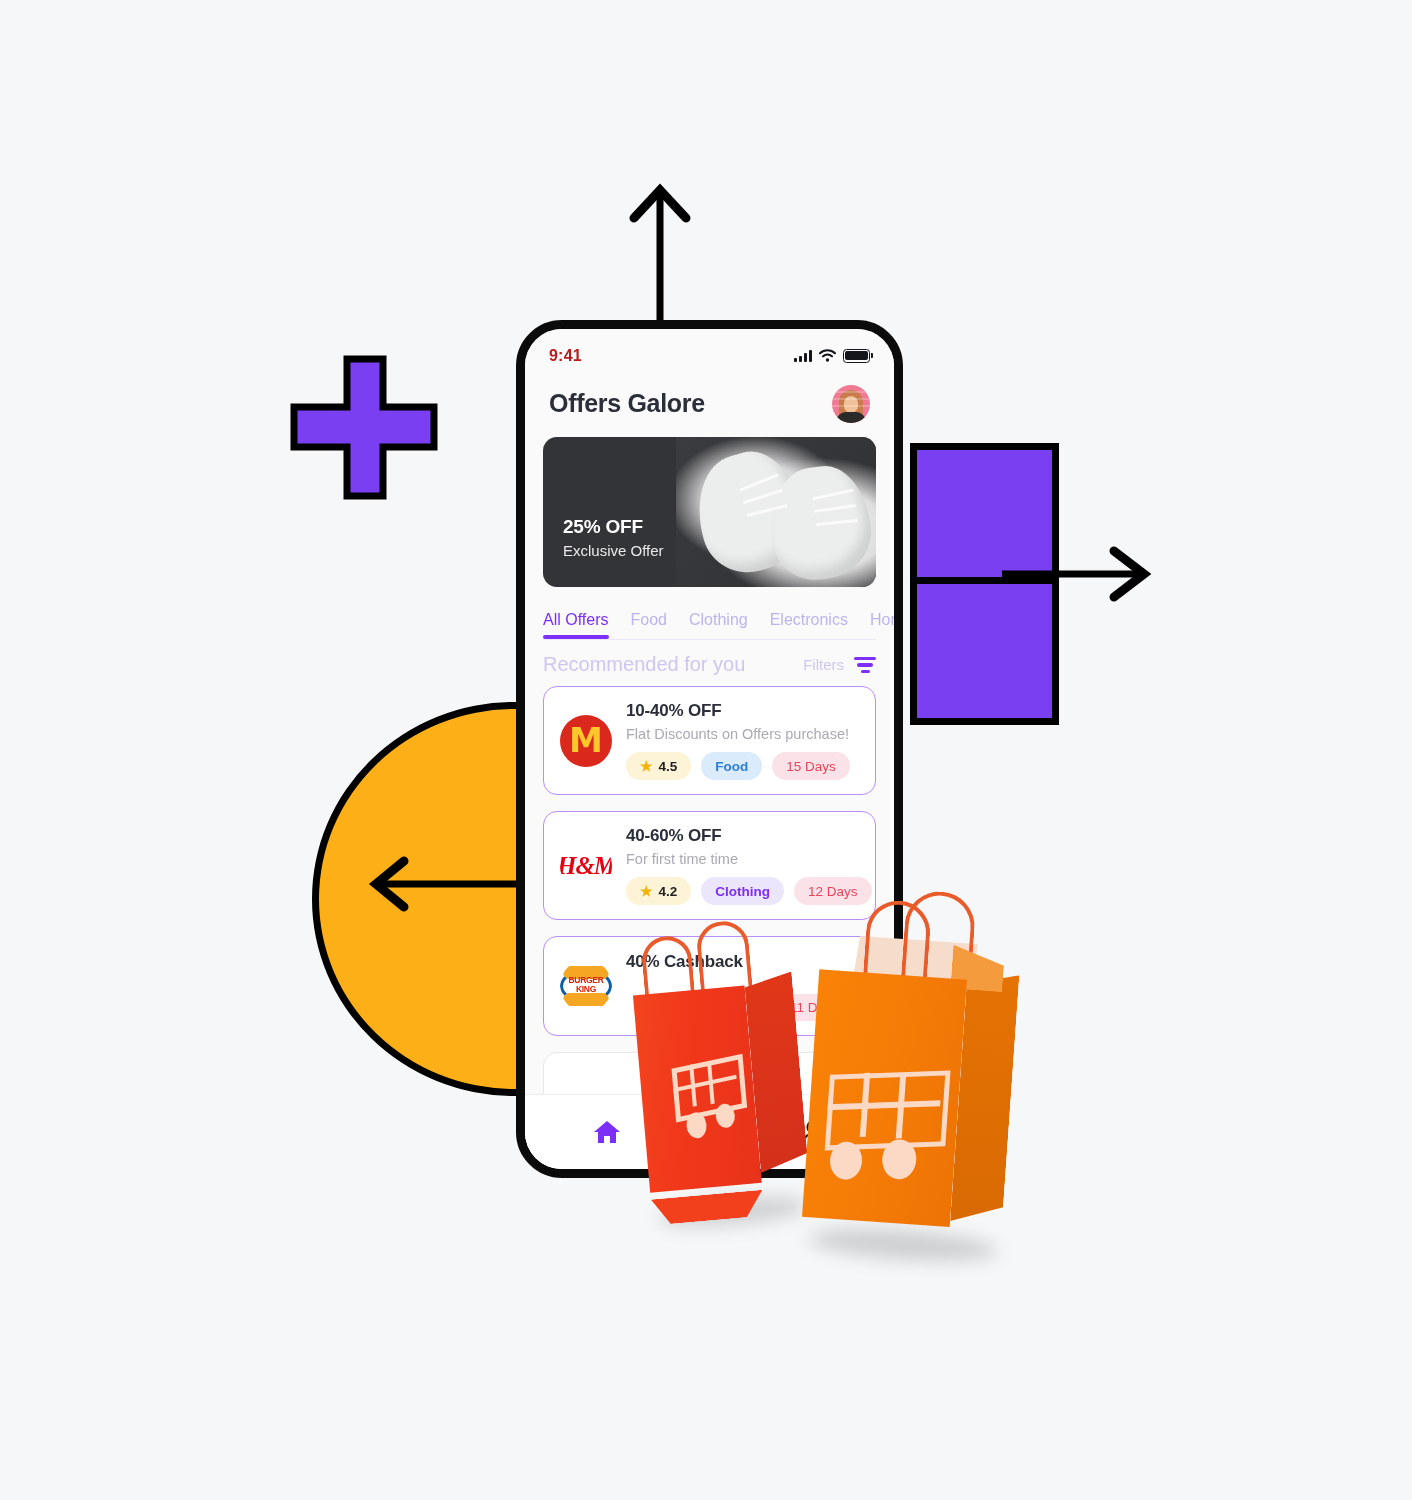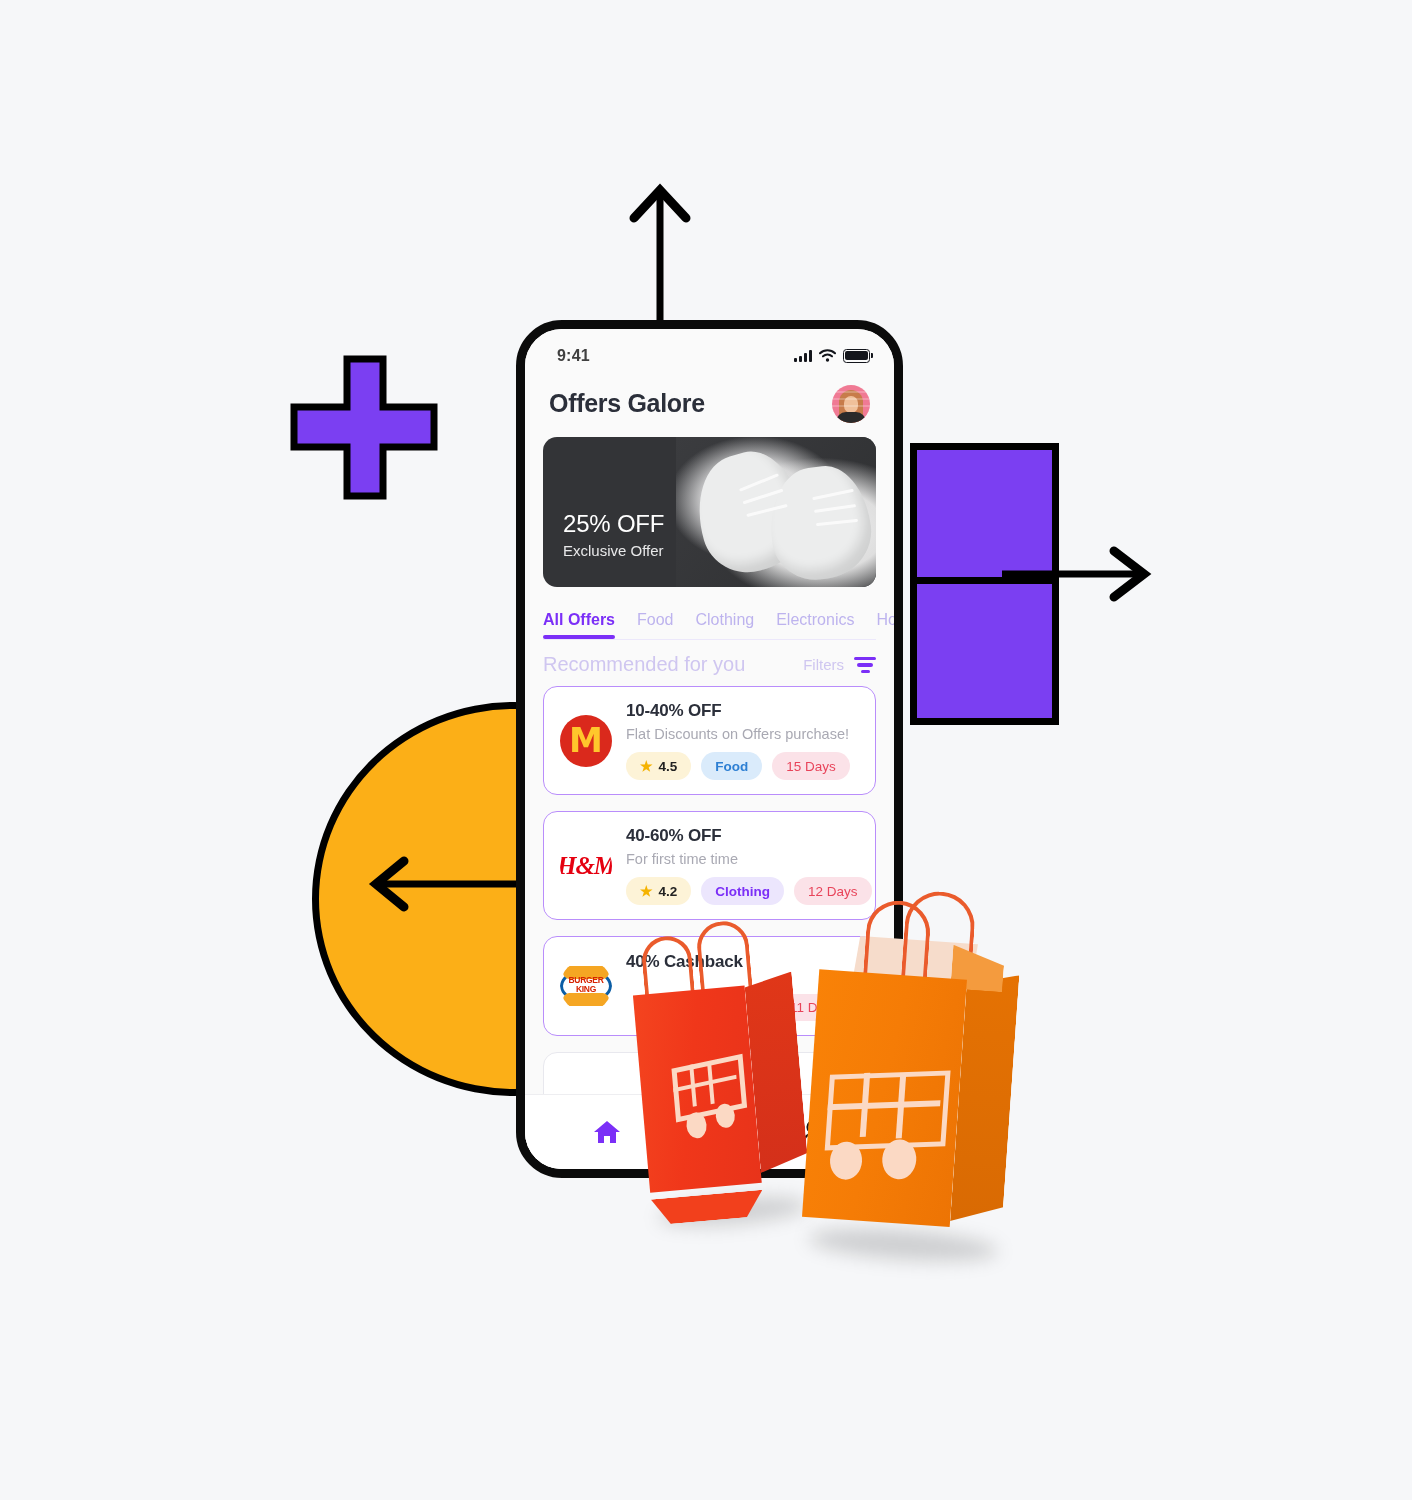--- a/index.html
+++ b/index.html
@@ -32,21 +32,21 @@
   
   .phone{
     position:absolute;left:516px;top:320px;width:387px;height:858px;
     border:9px solid #0b0b0b;border-radius:46px;background:#fafafa;
     box-sizing:border-box;overflow:hidden;
     z-index:5;
   }
   .screen{position:absolute;inset:0;background:#fafafa;display:flex;flex-direction:column;}
 
   .statusbar{height:44px;display:flex;align-items:center;justify-content:space-between;padding:6px 24px 0 24px;}
-  .status-time{font-size:16px;font-weight:700;color:#404040;letter-spacing:.2px;margin-left:8px;}
+  .status-time{font-size:16px;font-weight:700;color:#b91c1c;letter-spacing:.2px;}
   .status-icons{display:flex;align-items:center;gap:7px;}
 
   .bars{display:flex;align-items:flex-end;gap:2px;height:12px;}
   .bars i{display:block;width:3px;background:#14161c;border-radius:1px;}
   .bars i:nth-child(1){height:4px}
   .bars i:nth-child(2){height:6px}
   .bars i:nth-child(3){height:9px}
   .bars i:nth-child(4){height:12px}
 
   .battery{width:25px;height:12px;border:1.6px solid #14161c;border-radius:3.5px;position:relative;}
@@ -70,26 +70,26 @@
     background:
       radial-gradient(ellipse at 72% 62%, #f2f2f3 0%, #dedede 32%, rgba(222,222,222,0) 55%),
       radial-gradient(ellipse at 40% 42%, #ebebec 0%, #d6d6d7 30%, rgba(214,214,215,0) 52%),
       linear-gradient(130deg,#3b3c3f 0%,#2e2f31 100%);
   }
   .shoe{position:absolute;background:#eceded;border-radius:46% 40% 50% 44%/62% 58% 42% 38%;box-shadow:inset -6px -10px 12px rgba(0,0,0,.12);}
   .shoe1{right:74px;top:16px;width:104px;height:118px;transform:rotate(-16deg);}
   .shoe2{right:6px;top:30px;width:100px;height:112px;transform:rotate(-8deg);}
   .lace{position:absolute;width:42px;height:3px;background:#fbfbfb;border-radius:3px;opacity:.95;}
   .banner .txt{position:absolute;left:20px;bottom:28px;color:#fff;}
-  .banner .big{font-size:24px;font-weight:400;letter-spacing:-.2px;}
+  .banner .big{font-size:19px;font-weight:700;letter-spacing:-.2px;}
   .banner .sub{font-size:15px;margin-top:4px;color:#e9e9ea;}
 
   .tabs{display:flex;align-items:flex-end;gap:22px;padding:24px 18px 0 18px;position:relative;flex:0 0 auto;}
   .tab{font-size:16px;color:#bdb3ee;white-space:nowrap;padding-bottom:10px;position:relative;}
-  .tab.active{color:#7B2FF7;font-weight:700;}
+  .tab.active{color:#7B2FF7;font-weight:400;}
   .tab.active::after{content:"";position:absolute;left:0;right:0;bottom:0;height:4px;background:#7B2FF7;border-radius:3px;}
   .tabline{margin:0 18px;height:1px;background:#ece8fb;}
 
   .rowhead{display:flex;align-items:center;justify-content:space-between;padding:14px 18px 10px 18px;}
   .rowhead .lbl{font-size:20px;color:#cfc6f0;}
   .rowhead .right{display:flex;align-items:center;gap:10px;}
   .rowhead .flt{font-size:15px;color:#cfc6f0;margin-left:6px;}
   .filter-icon{display:flex;flex-direction:column;gap:3px;align-items:center;width:22px;}
   .filter-icon span{display:block;height:3.5px;background:#7B2FF7;border-radius:2px;}
   .filter-icon span:nth-child(1){width:22px}

